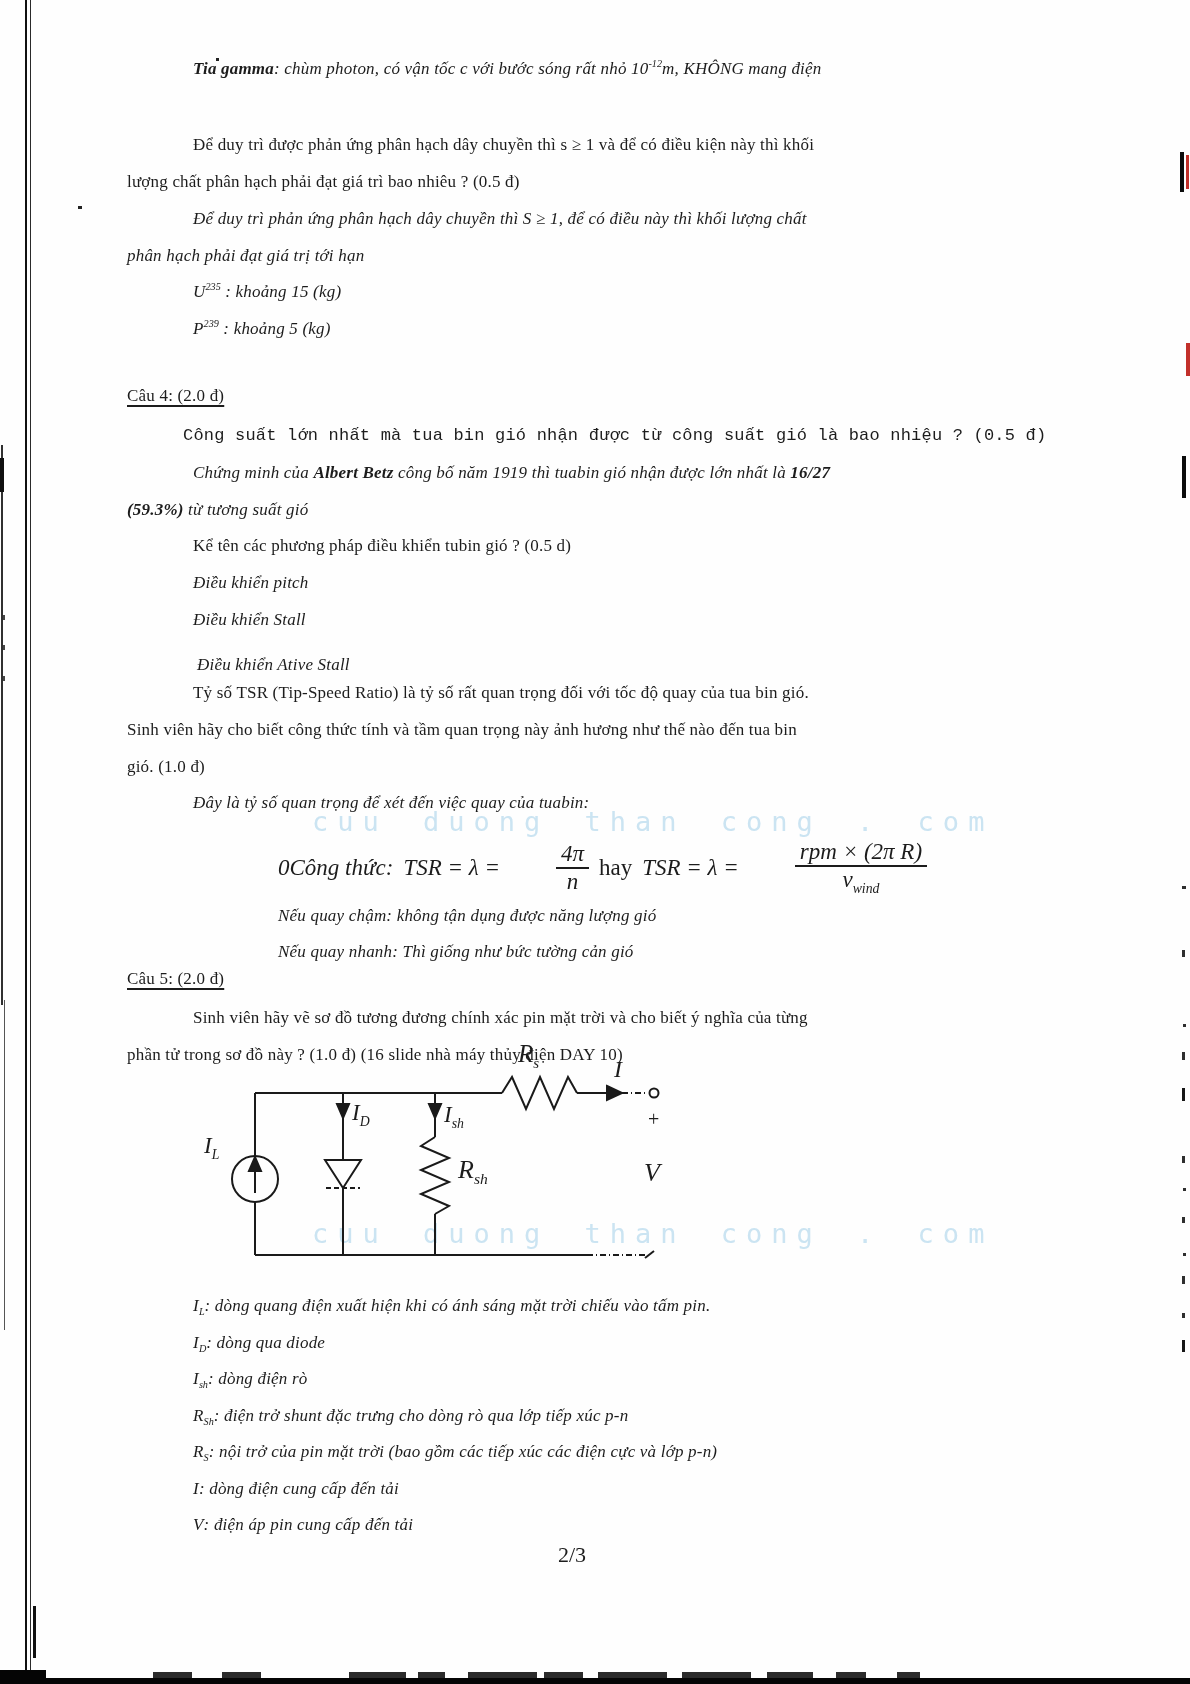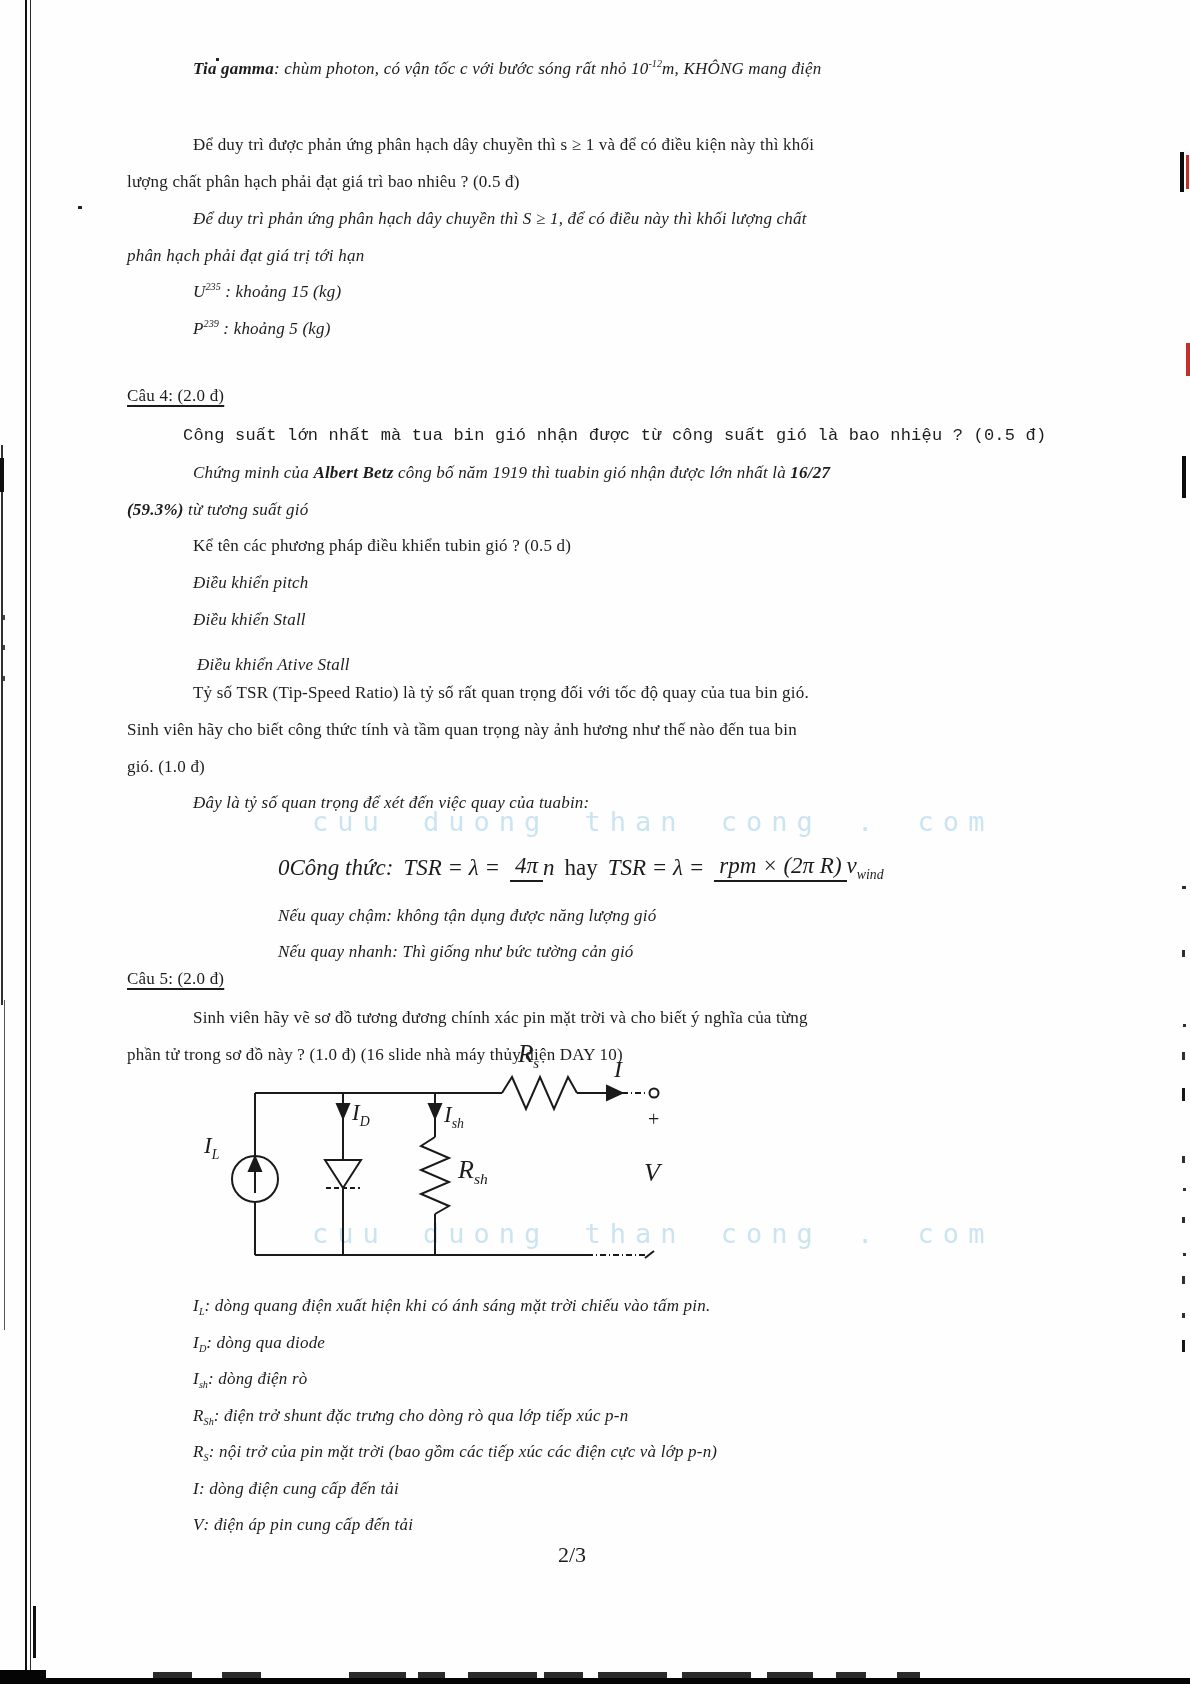--- a/index.html
+++ b/index.html
@@ -18,21 +18,21 @@
   .watermark {
     position:absolute; font-family:"DejaVu Sans Mono",monospace;
     font-size:27px; letter-spacing:9px; word-spacing:10px;
     color:#cbe4f2; white-space:nowrap; user-select:none;
   }
   .formula-row {
     position:absolute; left:278px; top:828px; height:80px;
     display:flex; align-items:center; gap:10px;
     font-size:23px; font-style:italic;
   }
-  .frac { display:inline-flex; flex-direction:row; align-items:center; line-height:1.05; }
+  .frac { display:inline-flex; flex-direction:column; align-items:center; line-height:1.05;margin-left:46px; }
   .frac .num { border-bottom:2px solid #1c1c1c; padding:0 5px 1px 5px; }
   .frac .den { padding-top:1px; }
   .roman { font-style:normal; }
   .circuit-label { position:absolute; font-style:italic; font-size:23px; white-space:nowrap; }
   .artifact { position:absolute; pointer-events:none; }
   .pagenum { position:absolute; font-size:22px; }
 </style>
 </head>
 <body>
 

